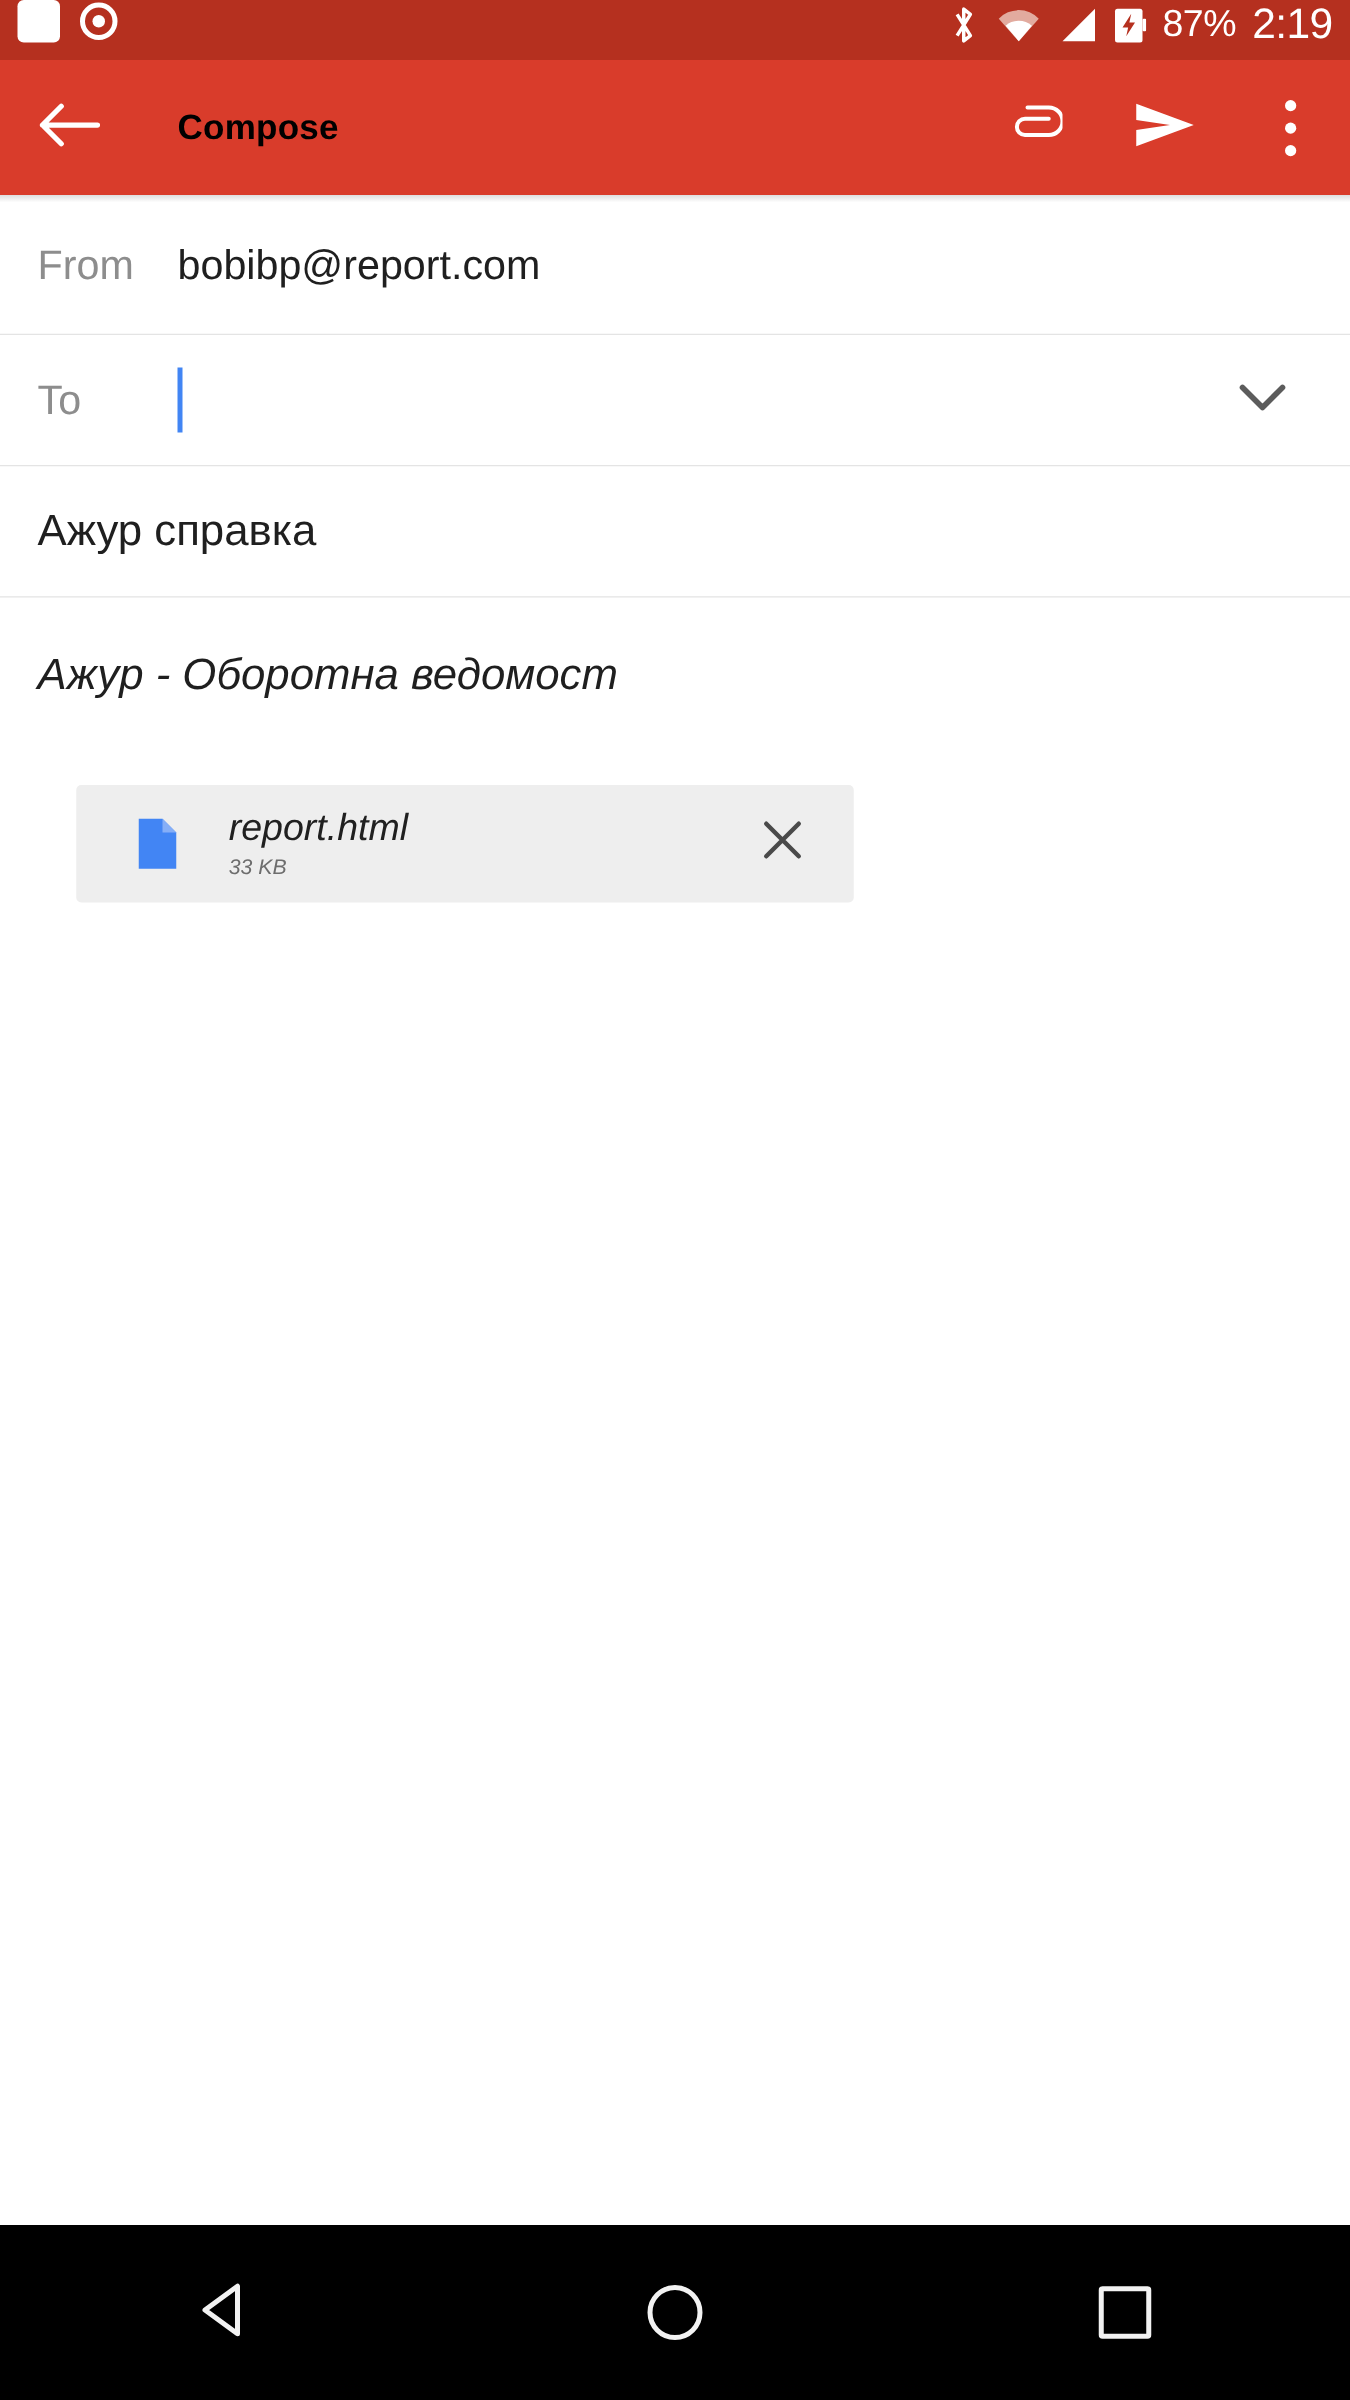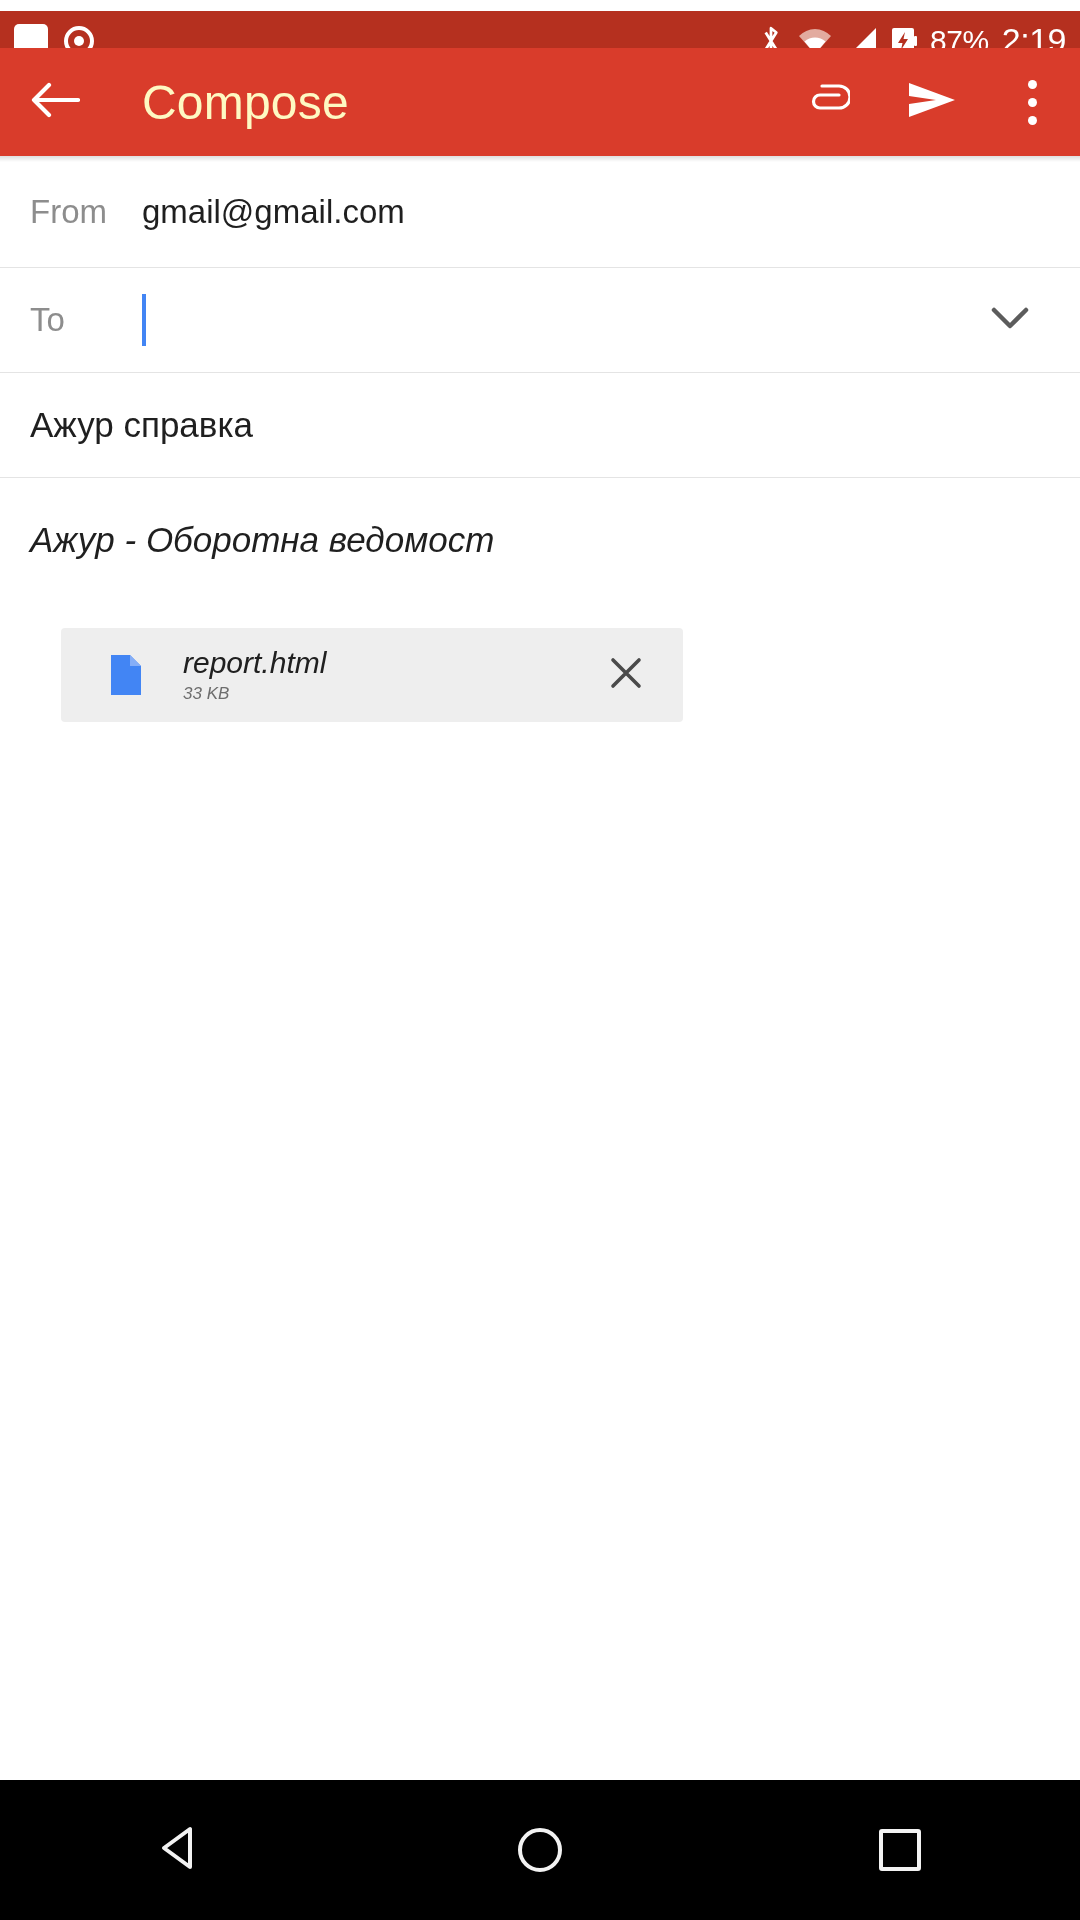--- a/index.html
+++ b/index.html
@@ -8,40 +8,40 @@
     font-family:"Liberation Sans", sans-serif;
     background:#ffffff;
     -webkit-font-smoothing:antialiased;
   }
   .phone { position:relative; width:1080px; height:1920px; overflow:hidden; background:#fff; }
 
   
   .statusbar {
     position:absolute; top:0; left:0; width:1080px; height:59px;
     background:#b5301f;
-    display:flex; align-items:center; padding:0 14px;margin-top:11px;
+    display:flex; align-items:flex-start; padding:0 14px;
   }
   .sb-left { display:flex; align-items:center; gap:16px; }
   .sb-right { margin-left:auto; display:flex; align-items:center; gap:13px; }
   .sb-white-sq { width:34px; height:34px; background:#fff; border-radius:5px; }
   .sb-rec { width:30px; height:30px; border:4px solid #fff; border-radius:50%;
             display:flex; align-items:center; justify-content:center; }
   .sb-rec i { width:10px; height:10px; background:#fff; border-radius:50%; display:block; }
   .sb-icon svg { display:block; }
   .sb-battpct { color:#fff; font-size:30px; font-weight:400; letter-spacing:-0.4px; }
   .sb-time { color:#fff; font-size:34px; font-weight:400; letter-spacing:-0.5px; }
 
   
   .appbar {
     position:absolute; top:48px; left:0; width:1080px; height:108px;
     background:#d93c2b;
     display:flex; align-items:center;
   }
   .ab-back { width:110px; display:flex; align-items:center; justify-content:center; height:108px; }
-  .ab-title { color:#fef9c3; font-size:48px; font-weight:normal; letter-spacing:0.2px; margin-left:32px; }
+  .ab-title { color:#000000; font-size:28px; font-weight:bold; letter-spacing:0.2px; margin-left:32px; }
   .ab-actions { margin-left:auto; display:flex; align-items:center; height:108px; }
   .ab-btn { width:104px; height:108px; display:flex; align-items:center; justify-content:center; }
   .ab-btn.menu { width:96px; }
   .dot3 { display:flex; flex-direction:column; gap:9px; align-items:center; }
   .dot3 i { width:9px; height:9px; background:#fff; border-radius:50%; display:block; }
 
   
   .content { position:absolute; top:156px; left:0; width:1080px; bottom:140px; background:#fff; }
   .shadowline { position:absolute; top:0; left:0; width:1080px; height:6px;
     background:linear-gradient(to bottom, rgba(0,0,0,0.13), rgba(0,0,0,0)); }
@@ -160,21 +160,21 @@
           </span>
       </div>
     </div>
   </div>
 
   <div class="content">
     <div class="shadowline"></div>
 
     <div class="row row-from">
       <span class="lbl from-lbl">From</span>
-      <span class="val">gmail@gmail.com</span>
+      <span class="val">bobibp@report.com</span>
     </div>
 
     <div class="row row-to">
       <span class="lbl to-lbl">To</span>
       <div class="to-field" placeholder="">
         <span class="caret"></span>
       </div>
       <div class="chev">
         <span>
           <svg width="40" height="26" viewBox="0 0 40 26">

